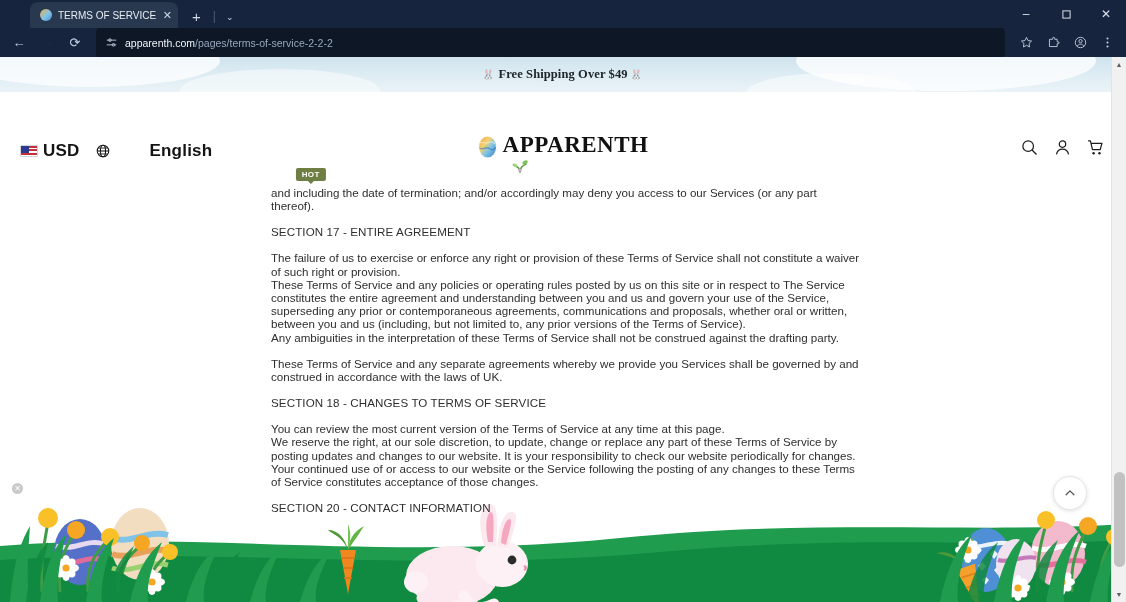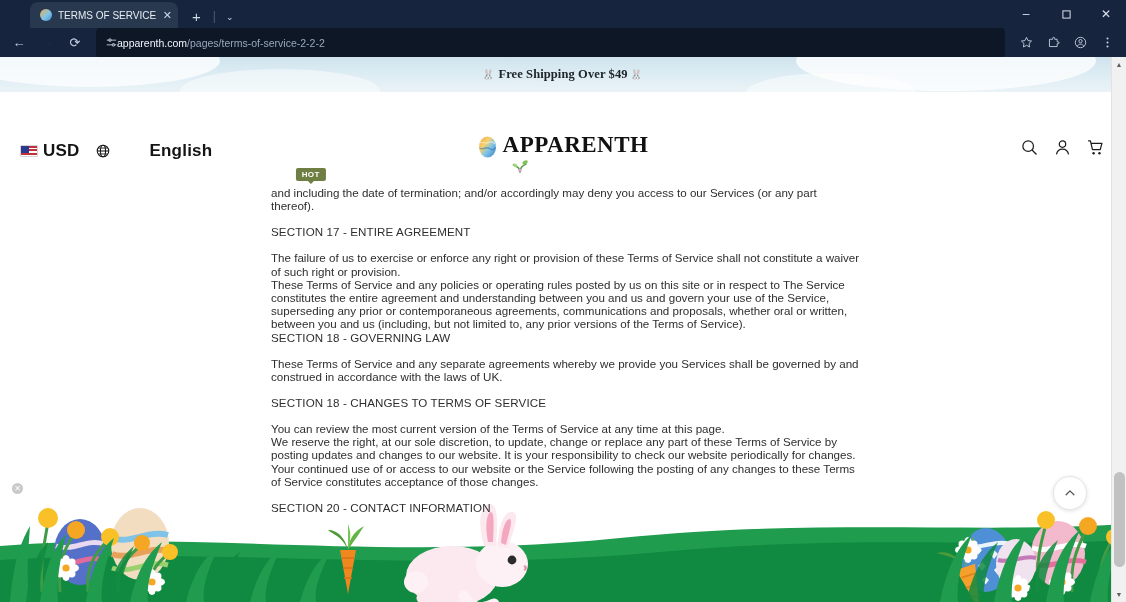--- a/index.html
+++ b/index.html
@@ -43,21 +43,21 @@
   .wincontrols { position: absolute; right: 0; top: 0; height: 28px; display: flex; }
   .wc { width: 40px; height: 28px; display: flex; align-items: center; justify-content: center;
         color: #dde4ee; font-size: 12px; cursor: pointer; }
 
   .toolbar { height: 29px; background: #16243d; display: flex; align-items: center; padding: 0 6px; gap: 2px; }
   .tb-btn { width: 26px; height: 24px; display: flex; align-items: center; justify-content: center;
             color: #c7d2e2; font-size: 13px; cursor: pointer; border-radius: 4px; }
   .tb-btn.disabled { color: #58678020; }
   .omnibox {
     flex: 1 1 auto; height: 40px; background: #0d1726; border-radius: 11px;
-    display: flex; align-items: center; padding: 0 10px; margin: 0 6px;
+    display: flex; align-items: center; padding: 0 10px; gap: 8px; margin: 0 6px;
     cursor: text;
   }
   .omni-icon { color: #b9c4d6; font-size: 10px; display:flex; align-items:center; }
   .omni-url { font-size: 10.5px; color: #f2f5fa; white-space: nowrap; }
   .omni-url .path { color: #9aa7bb; }
   .tb-right { display: flex; align-items: center; gap: 1px; }
 
   
   .viewport {
     position: absolute; left: 0; top: 57px; width: 1126px; height: 545px;
@@ -367,22 +367,22 @@
     </div>
 
     <div class="doc">
       <div class="doc-inner">
 
         <p>and including the date of termination; and/or accordingly may deny you access to our Services (or any part thereof).</p>
 
         <h3>SECTION 17 - ENTIRE AGREEMENT</h3>
         <p class="tight">The failure of us to exercise or enforce any right or provision of these Terms of Service shall not constitute a waiver of such right or provision.</p>
         <p class="tight">These Terms of Service and any policies or operating rules posted by us on this site or in respect to The Service constitutes the entire agreement and understanding between you and us and govern your use of the Service, superseding any prior or contemporaneous agreements, communications and proposals, whether oral or written, between you and us (including, but not limited to, any prior versions of the Terms of Service).</p>
-
-        <h3>SECTION 18 - GOVERNING LAW</h3>
+        <p>Any ambiguities in the interpretation of these Terms of Service shall not be construed against the drafting party.</p>
+
         <p>These Terms of Service and any separate agreements whereby we provide you Services shall be governed by and construed in accordance with the laws of UK.</p>
 
         <h3>SECTION 18 - CHANGES TO TERMS OF SERVICE</h3>
         <p class="tight">You can review the most current version of the Terms of Service at any time at this page.</p>
         <p>We reserve the right, at our sole discretion, to update, change or replace any part of these Terms of Service by posting updates and changes to our website. It is your responsibility to check our website periodically for changes. Your continued use of or access to our website or the Service following the posting of any changes to these Terms of Service constitutes acceptance of those changes.</p>
 
         <h3>SECTION 20 - CONTACT INFORMATION</h3>
       </div>
 
       <div class="easter-art">

